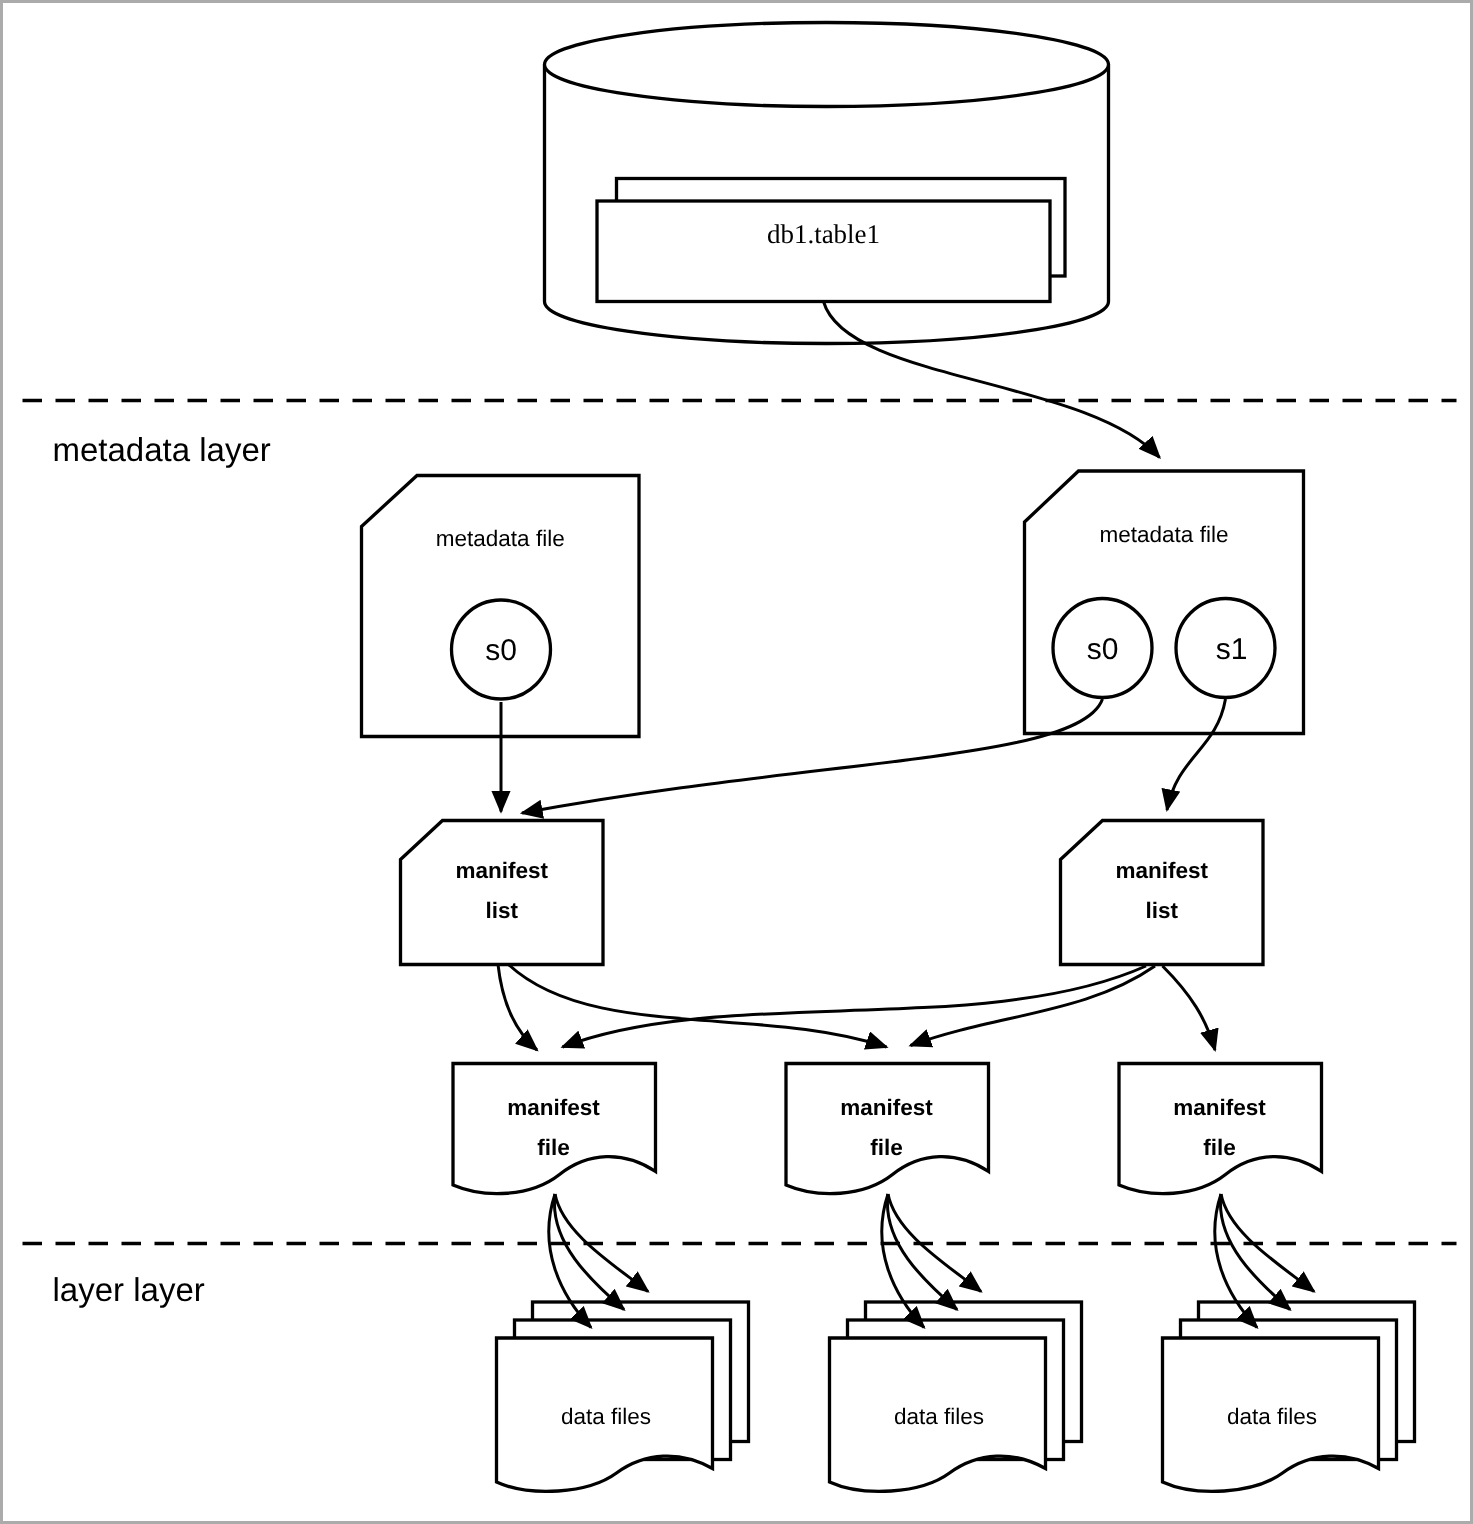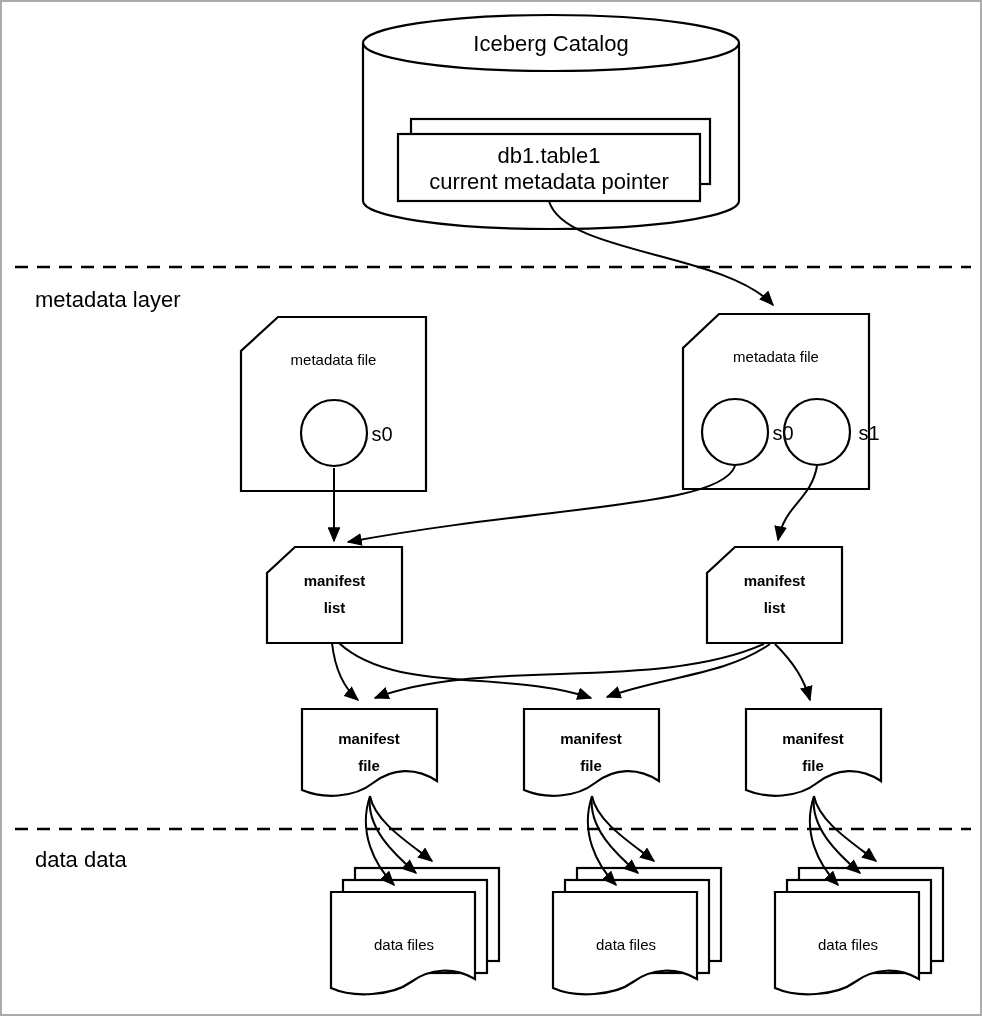--- a/index.html
+++ b/index.html
@@ -17,24 +17,24 @@
   .lbl{
     position:absolute;
     text-align:center;
     color:#000;
     font-size:15px;
     line-height:26px;
     white-space:nowrap;
   }
   .lbl.left{text-align:left;}
   .lbl .ln{display:block;}
-  .mono{font-family:Liberation Sans, sans-serif;font-size:22px;}
+  .mono{font-family:Liberation Serif, serif;font-size:18px;}
   .layer-label{font-size:22px;}
   .title{font-size:22px;}
-  .snap{font-size:20px;padding-left:48px;}
+  .snap{font-size:20px;}
   .two{line-height:27px;font-weight:bold;}
 </style>
 </head>
 <body>
 
 <div id="canvas">
 
   <svg id="diagram-svg" viewBox="0 0 978 1012">
     <defs>
       <marker id="arrow" viewBox="0 0 10 8" refX="8.6" refY="4" markerWidth="8" markerHeight="6.4" orient="auto">
@@ -99,27 +99,25 @@
 
     <path d="M590,794 C578,830 594,862 614,883" fill="none" stroke="#000" stroke-width="2" marker-end="url(#arrow)"></path>
     <path d="M590,794 C586,826 614,852 636,871" fill="none" stroke="#000" stroke-width="2" marker-end="url(#arrow)"></path>
     <path d="M590,794 C595,820 629,841 652,859" fill="none" stroke="#000" stroke-width="2" marker-end="url(#arrow)"></path>
 
     <path d="M812,794 C800,830 816,862 836,883" fill="none" stroke="#000" stroke-width="2" marker-end="url(#arrow)"></path>
     <path d="M812,794 C808,826 836,852 858,871" fill="none" stroke="#000" stroke-width="2" marker-end="url(#arrow)"></path>
     <path d="M812,794 C817,820 851,841 874,859" fill="none" stroke="#000" stroke-width="2" marker-end="url(#arrow)"></path>
   </svg>
 
-  <div class="lbl title" style="left:409px;top:29px;width:280px;">Iceberg Catalog</div>
 
   <div class="lbl mono" style="left:396px;top:141px;width:302px;">db1.table1</div>
-  <div class="lbl" style="left:396px;top:167px;width:302px;font-size:22px;">current metadata pointer</div>
 
   <div class="lbl layer-label left" style="left:33px;top:285px;">metadata layer</div>
-  <div class="lbl layer-label left" style="left:33px;top:845px;">data data</div>
+  <div class="lbl layer-label left" style="left:33px;top:845px;">layer layer</div>
 
   <div class="lbl" style="left:249px;top:345px;width:165px;">metadata file</div>
   <div class="lbl" style="left:688px;top:342px;width:172px;">metadata file</div>
 
   <div class="lbl snap" style="left:302px;top:419px;width:60px;">s0</div>
   <div class="lbl snap" style="left:703px;top:418px;width:60px;">s0</div>
   <div class="lbl snap" style="left:785px;top:418px;width:68px;">s1</div>
 
   <div class="lbl two" style="left:270px;top:565px;width:125px;">
     <span class="ln">manifest</span>

